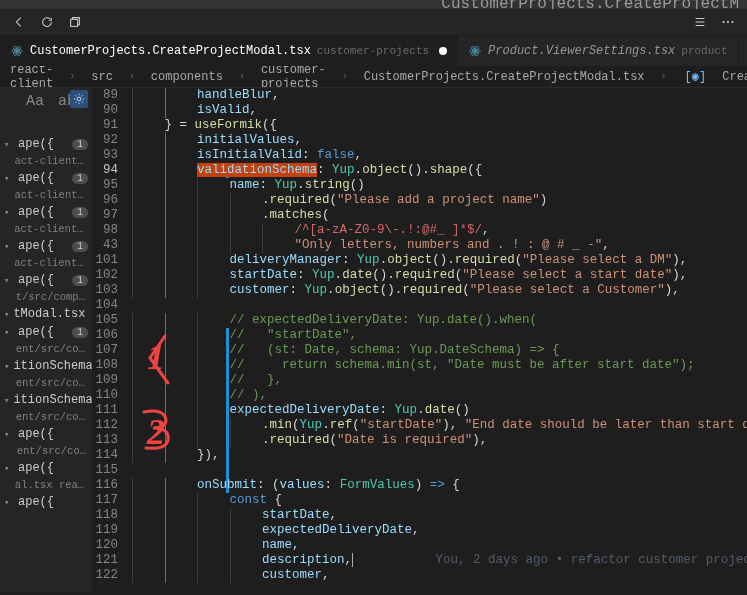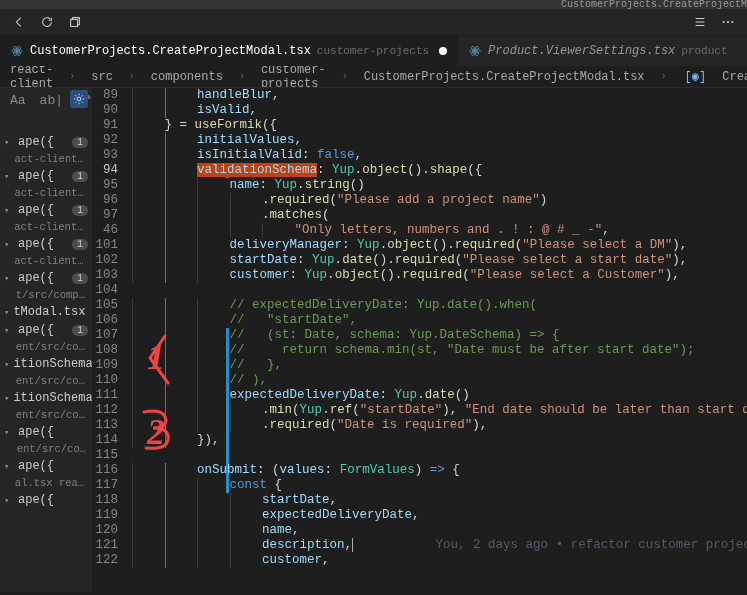--- a/index.html
+++ b/index.html
@@ -9,22 +9,23 @@
   font-family: Consolas, 'Courier New', monospace;
   font-size: 12px;
   overflow: hidden;
   width: 747px;
   height: 595px;
 }
 .top-status {
   height: 9px;
   background: #333;
   color: #999;
-  font-size: 10px;
+  font-size: 16px;
   text-align: right;
+  padding-right: 8px;
   line-height: 9px;
   overflow: hidden;
   font-family: Liberation Mono, monospace;
 }
 .title-actions {
   display: flex;
   align-items: center;
   gap: 10px;
   padding: 4px 10px;
   background: #252526;
@@ -80,22 +81,22 @@
 .sidebar {
   width: 92px;
   background: #252526;
   display: flex;
   flex-direction: column;
   position: relative;
 }
 .search-opts {
   display: flex;
   gap: 6px;
-  padding: 4px 6px;
-  font-size: 13px;
+  padding: 4px 22px;
+  font-size: 15px;
   color: #888;
 }
 .search-opts .opt { 
   padding: 1px 4px; cursor: pointer;
 }
 .search-opts .gear {
   position: absolute; right: 4px; top: 2px;
   width:18px;height:18px;
   display:flex;align-items:center;justify-content:center;
   background:#2d4f7c; color:#cbe0f7; border-radius:2px;
@@ -380,21 +381,22 @@
     <div class="lines" id="lines">
         <div class="line"><span class="lineno">89</span><span class="code"><span class="indent"> </span>   <span class="indent ac"> </span>   <span class="tk-prop">handleBlur</span><span class="tk-punc">,</span></span></div>
         <div class="line"><span class="lineno">90</span><span class="code"><span class="indent"> </span>   <span class="indent ac"> </span>   <span class="tk-prop">isValid</span><span class="tk-punc">,</span></span></div>
         <div class="line"><span class="lineno">91</span><span class="code"><span class="indent"> </span>   <span class="tk-punc">}</span> <span class="tk-punc">=</span> <span class="tk-fn">useFormik</span><span class="tk-punc">(</span><span class="tk-punc">{</span></span></div>
         <div class="line"><span class="lineno">92</span><span class="code"><span class="indent"> </span>   <span class="indent ac"> </span>   <span class="tk-prop">initialValues</span><span class="tk-punc">,</span></span></div>
         <div class="line"><span class="lineno">93</span><span class="code"><span class="indent"> </span>   <span class="indent ac"> </span>   <span class="tk-prop">isInitialValid</span><span class="tk-punc">:</span> <span class="tk-kw">false</span><span class="tk-punc">,</span></span></div>
         <div class="line"><span class="lineno active">94</span><span class="code"><span class="indent"> </span>   <span class="indent ac"> </span>   <span class="tk-sel tk-prop">validationSchema</span><span class="tk-punc">:</span> <span class="tk-type">Yup</span><span class="tk-punc">.</span><span class="tk-fn">object</span><span class="tk-punc">(</span><span class="tk-punc">)</span><span class="tk-punc">.</span><span class="tk-fn">shape</span><span class="tk-punc">(</span><span class="tk-punc">{</span></span></div>
         <div class="line"><span class="lineno">95</span><span class="code"><span class="indent"> </span>   <span class="indent ac"> </span>   <span class="indent"> </span>   <span class="tk-prop">name</span><span class="tk-punc">:</span> <span class="tk-type">Yup</span><span class="tk-punc">.</span><span class="tk-fn">string</span><span class="tk-punc">(</span><span class="tk-punc">)</span></span></div>
         <div class="line"><span class="lineno">96</span><span class="code"><span class="indent"> </span>   <span class="indent ac"> </span>   <span class="indent"> </span>   <span class="indent"> </span>   <span class="tk-punc">.</span><span class="tk-fn">required</span><span class="tk-punc">(</span><span class="tk-str">"Please add a project name"</span><span class="tk-punc">)</span></span></div>
         <div class="line"><span class="lineno">97</span><span class="code"><span class="indent"> </span>   <span class="indent ac"> </span>   <span class="indent"> </span>   <span class="indent"> </span>   <span class="tk-punc">.</span><span class="tk-fn">matches</span><span class="tk-punc">(</span></span></div>
-        <div class="line"><span class="lineno">46</span><span class="code"><span class="indent"> </span>   <span class="indent ac"> </span>   <span class="indent"> </span>   <span class="indent"> </span>   <span class="indent"> </span>   <span class="tk-str">"Only letters, numbers and . ! : @ # _ -"</span><span class="tk-punc">,</span></span></div>
+        <div class="line"><span class="lineno">98</span><span class="code"><span class="indent"> </span>   <span class="indent ac"> </span>   <span class="indent"> </span>   <span class="indent"> </span>   <span class="indent"> </span>   <span class="tk-regex">/^[a-zA-Z0-9\-.!:@#_ ]*$/</span><span class="tk-punc">,</span></span></div>
+        <div class="line"><span class="lineno">43</span><span class="code"><span class="indent"> </span>   <span class="indent ac"> </span>   <span class="indent"> </span>   <span class="indent"> </span>   <span class="indent"> </span>   <span class="tk-str">"Only letters, numbers and . ! : @ # _ -"</span><span class="tk-punc">,</span></span></div>
         <div class="line"><span class="lineno">101</span><span class="code"><span class="indent"> </span>   <span class="indent ac"> </span>   <span class="indent"> </span>   <span class="tk-prop">deliveryManager</span><span class="tk-punc">:</span> <span class="tk-type">Yup</span><span class="tk-punc">.</span><span class="tk-fn">object</span><span class="tk-punc">(</span><span class="tk-punc">)</span><span class="tk-punc">.</span><span class="tk-fn">required</span><span class="tk-punc">(</span><span class="tk-str">"Please select a DM"</span><span class="tk-punc">)</span><span class="tk-punc">,</span></span></div>
         <div class="line"><span class="lineno">102</span><span class="code"><span class="indent"> </span>   <span class="indent ac"> </span>   <span class="indent"> </span>   <span class="tk-prop">startDate</span><span class="tk-punc">:</span> <span class="tk-type">Yup</span><span class="tk-punc">.</span><span class="tk-fn">date</span><span class="tk-punc">(</span><span class="tk-punc">)</span><span class="tk-punc">.</span><span class="tk-fn">required</span><span class="tk-punc">(</span><span class="tk-str">"Please select a start date"</span><span class="tk-punc">)</span><span class="tk-punc">,</span></span></div>
         <div class="line"><span class="lineno">103</span><span class="code"><span class="indent"> </span>   <span class="indent ac"> </span>   <span class="indent"> </span>   <span class="tk-prop">customer</span><span class="tk-punc">:</span> <span class="tk-type">Yup</span><span class="tk-punc">.</span><span class="tk-fn">object</span><span class="tk-punc">(</span><span class="tk-punc">)</span><span class="tk-punc">.</span><span class="tk-fn">required</span><span class="tk-punc">(</span><span class="tk-str">"Please select a Customer"</span><span class="tk-punc">)</span><span class="tk-punc">,</span></span></div>
         <div class="line"><span class="lineno">104</span><span class="code"></span></div>
         <div class="line"><span class="lineno">105</span><span class="code"><span class="indent"> </span>   <span class="indent ac"> </span>   <span class="indent"> </span>   <span class="tk-com">// expectedDeliveryDate: Yup.date().when(</span></span></div>
         <div class="line"><span class="lineno">106</span><span class="code"><span class="indent"> </span>   <span class="indent ac"> </span>   <span class="indent"> </span>   <span class="tk-com">//   "startDate",</span></span></div>
         <div class="line"><span class="lineno">107</span><span class="code"><span class="indent"> </span>   <span class="indent ac"> </span>   <span class="indent"> </span>   <span class="tk-com">//   (st: Date, schema: Yup.DateSchema) =&gt; {</span></span></div>
         <div class="line"><span class="lineno">108</span><span class="code"><span class="indent"> </span>   <span class="indent ac"> </span>   <span class="indent"> </span>   <span class="tk-com">//     return schema.min(st, "Date must be after start date");</span></span></div>
         <div class="line"><span class="lineno">109</span><span class="code"><span class="indent"> </span>   <span class="indent ac"> </span>   <span class="indent"> </span>   <span class="tk-com">//   },</span></span></div>
         <div class="line"><span class="lineno">110</span><span class="code"><span class="indent"> </span>   <span class="indent ac"> </span>   <span class="indent"> </span>   <span class="tk-com">// ),</span></span></div>

